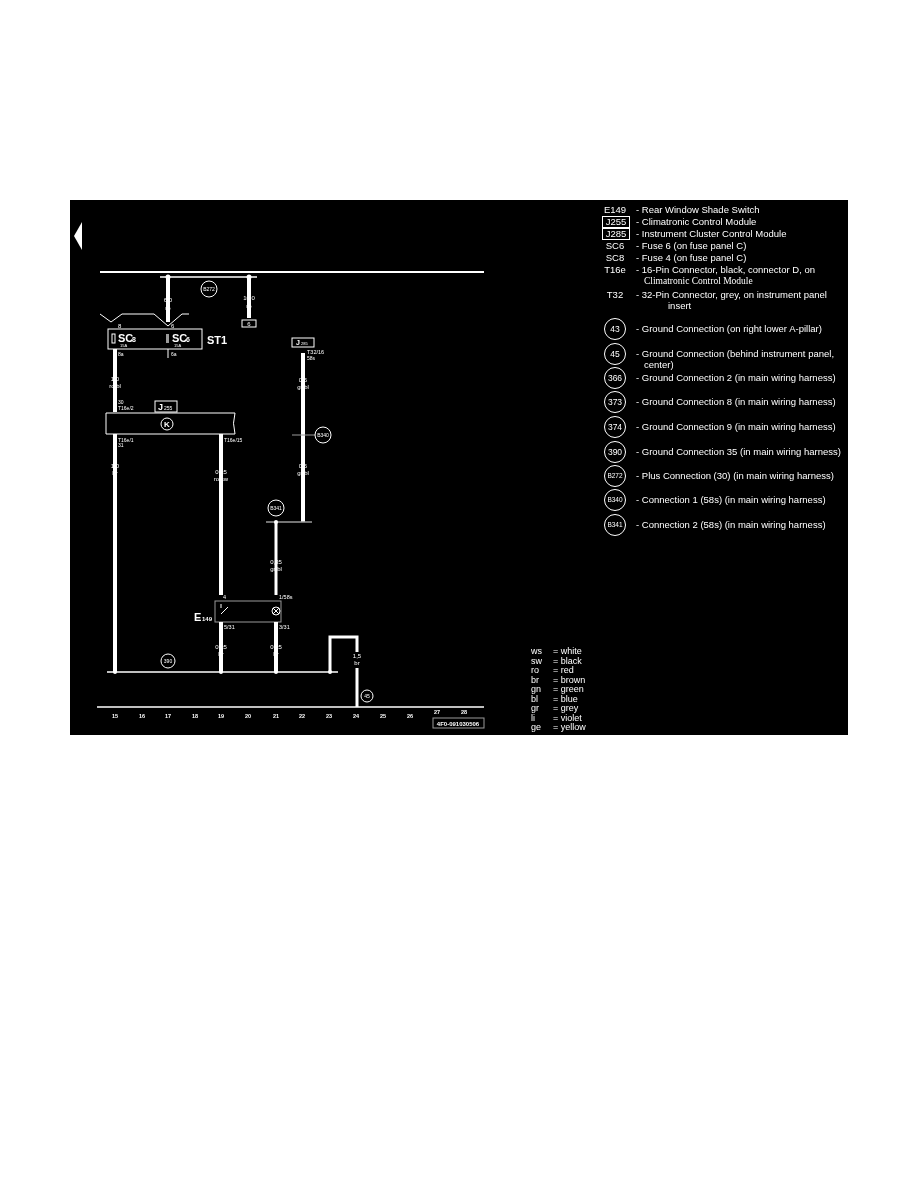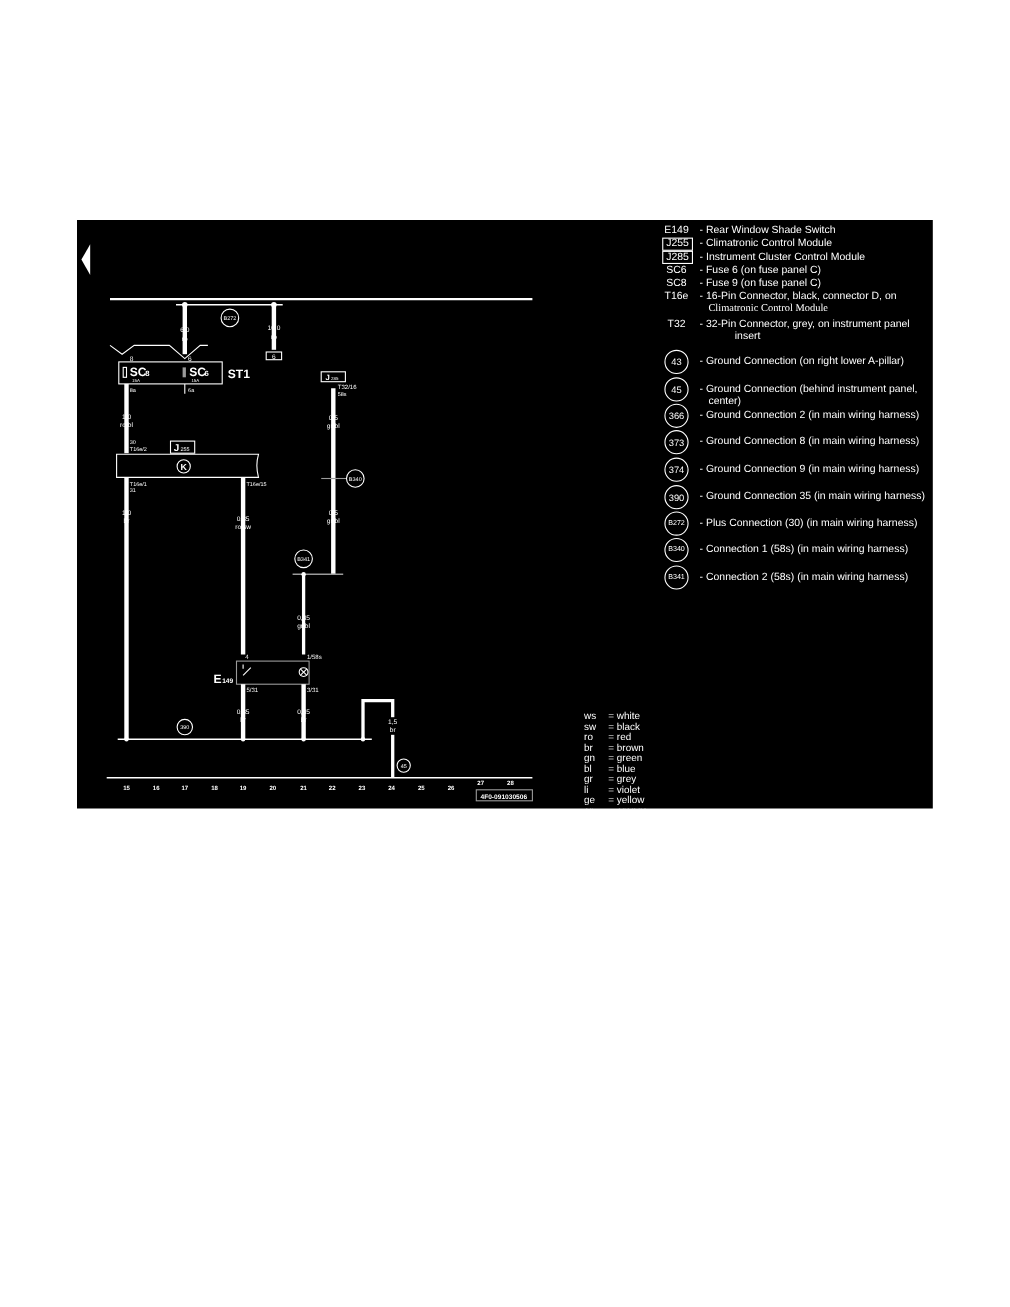--- a/index.html
+++ b/index.html
@@ -175,21 +175,21 @@
     <div class="legend-row" style="top:26px;">
         <span class="legend-code boxed">J285</span>
         <span class="legend-desc">- Instrument Cluster Control Module</span>
       </div>
     <div class="legend-row" style="top:38px;">
         <span class="legend-code">SC6</span>
         <span class="legend-desc">- Fuse 6 (on fuse panel C)</span>
       </div>
     <div class="legend-row" style="top:50px;">
         <span class="legend-code">SC8</span>
-        <span class="legend-desc">- Fuse 9 (on fuse panel C)</span>
+        <span class="legend-desc">- Fuse 4 (on fuse panel C)</span>
       </div>
     <div class="legend-row" style="top:62px;">
         <span class="legend-code">T16e</span>
         <span class="legend-desc">- 16-Pin Connector, black, connector D, on</span>
       </div>
     <div class="legend-row" style="top:74px;">
         <span class="legend-desc" style="left:44px;font-family:Liberation Serif, serif;">Climatronic Control Module</span>
       </div>
     <div class="legend-row" style="top:87px;">
         <span class="legend-code">T32</span>

